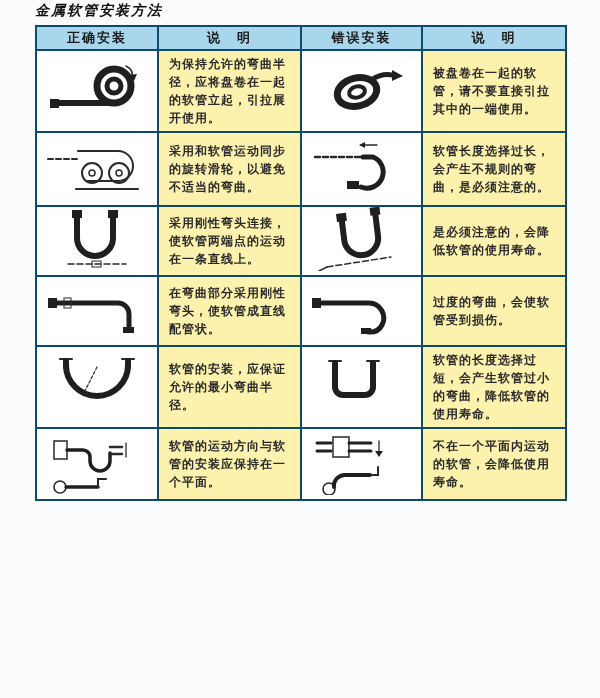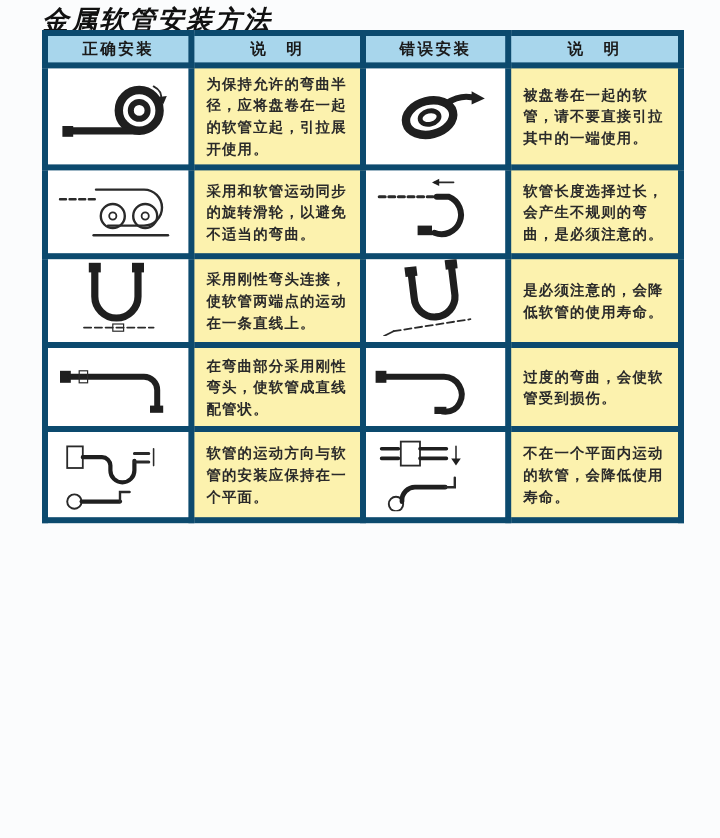--- a/index.html
+++ b/index.html
@@ -6,31 +6,31 @@
   body{
     width:600px;height:698px;
     background:#fbfcfd;
     font-family:"Liberation Sans",sans-serif;
     color:#222;
     overflow:hidden;
   }
   .page{position:relative;width:600px;height:698px;}
   .title{
     position:absolute;left:35px;top:2px;
-    font-size:22px;font-weight:bold;font-style:italic;
+    font-size:14px;font-weight:bold;font-style:italic;
     letter-spacing:2px;color:#111;margin:0;
   }
   table.install-table{
     position:absolute;left:35px;top:25px;
     width:530px;border-collapse:collapse;table-layout:fixed;
     border:2px solid #2d2d2d;
     background:#fff;
   }
   .install-table th,.install-table td{
-    border:5px solid #0c4a6e;
+    border:2px solid #0c4a6e;
     padding:0;vertical-align:middle;
   }
   .install-table thead th{
     background:#a8d6ec;
     height:22px;font-size:13px;font-weight:bold;color:#1a1a1a;
     text-align:center;letter-spacing:2px;
   }
   td.desc{
     background:#fcf2ae;
     font-size:12px;font-weight:bold;line-height:1.5;
@@ -169,20 +169,39 @@
         <td class="img"><span class="illus">
           <svg width="110" height="52" viewBox="0 0 110 52">
             <rect class="fill" x="5" y="15" width="9" height="10"></rect>
             <path class="hose" d="M14 20 H62 a15 15 0 0 1 13 22 q-4 8 -14 7" stroke-width="5"></path>
             <rect class="fill" x="54" y="45" width="10" height="6"></rect>
           </svg>
             </span></td>
         <td class="desc">过度的弯曲，会使软管受到损伤。</td>
       </tr>
 
+      <tr>
+        <td class="img"><span class="illus">
+          <svg width="110" height="64" viewBox="0 0 110 64">
+            <path class="thin" d="M18 6 h12 M80 6 h12" stroke-width="2"></path>
+            <path class="hose" d="M24 14 v-6 M86 14 v-6" stroke-width="6"></path>
+            <path class="hose" d="M24 12 a31 31 0 0 0 62 0" stroke-width="6"></path>
+            <path class="thin" d="M55 14 L41 42" stroke-width="1.2" stroke-dasharray="3 2"></path>
+          </svg>
+            </span></td>
+        <td class="desc">软管的安装，应保证允许的最小弯曲半径。</td>
+        <td class="img"><span class="illus">
+          <svg width="110" height="64" viewBox="0 0 110 64">
+            <path class="thin" d="M22 8 h12 M60 8 h12" stroke-width="2"></path>
+            <path class="hose" d="M28 14 v-4 M66 14 v-4" stroke-width="6"></path>
+            <path class="hose" d="M28 12 v22 a8 8 0 0 0 8 8 h22 a8 8 0 0 0 8 -8 V12" stroke-width="6"></path>
+          </svg>
+            </span></td>
+        <td class="desc">软管的长度选择过短，会产生软管过小的弯曲，降低软管的使用寿命。</td>
+      </tr>
 
       <tr>
         <td class="img"><span class="illus">
           <svg width="110" height="66" viewBox="0 0 110 66">
             <rect class="thin" x="12" y="12" width="13" height="18" stroke-width="1.5"></rect>
             <path class="hose" d="M25 21 h16 a7 7 0 0 1 7 7 v4 a10 10 0 1 0 20 0 v-8" stroke-width="3.5"></path>
             <path class="thin" d="M68 18 h12 M68 25 h12" stroke-width="2.5"></path>
             <path class="thin" d="M84 14 v14" stroke-width="1.3"></path>
             <circle class="thin" cx="18" cy="58" r="6" stroke-width="1.6"></circle>
             <path class="hose" d="M24 58 h32" stroke-width="3.5"></path>

